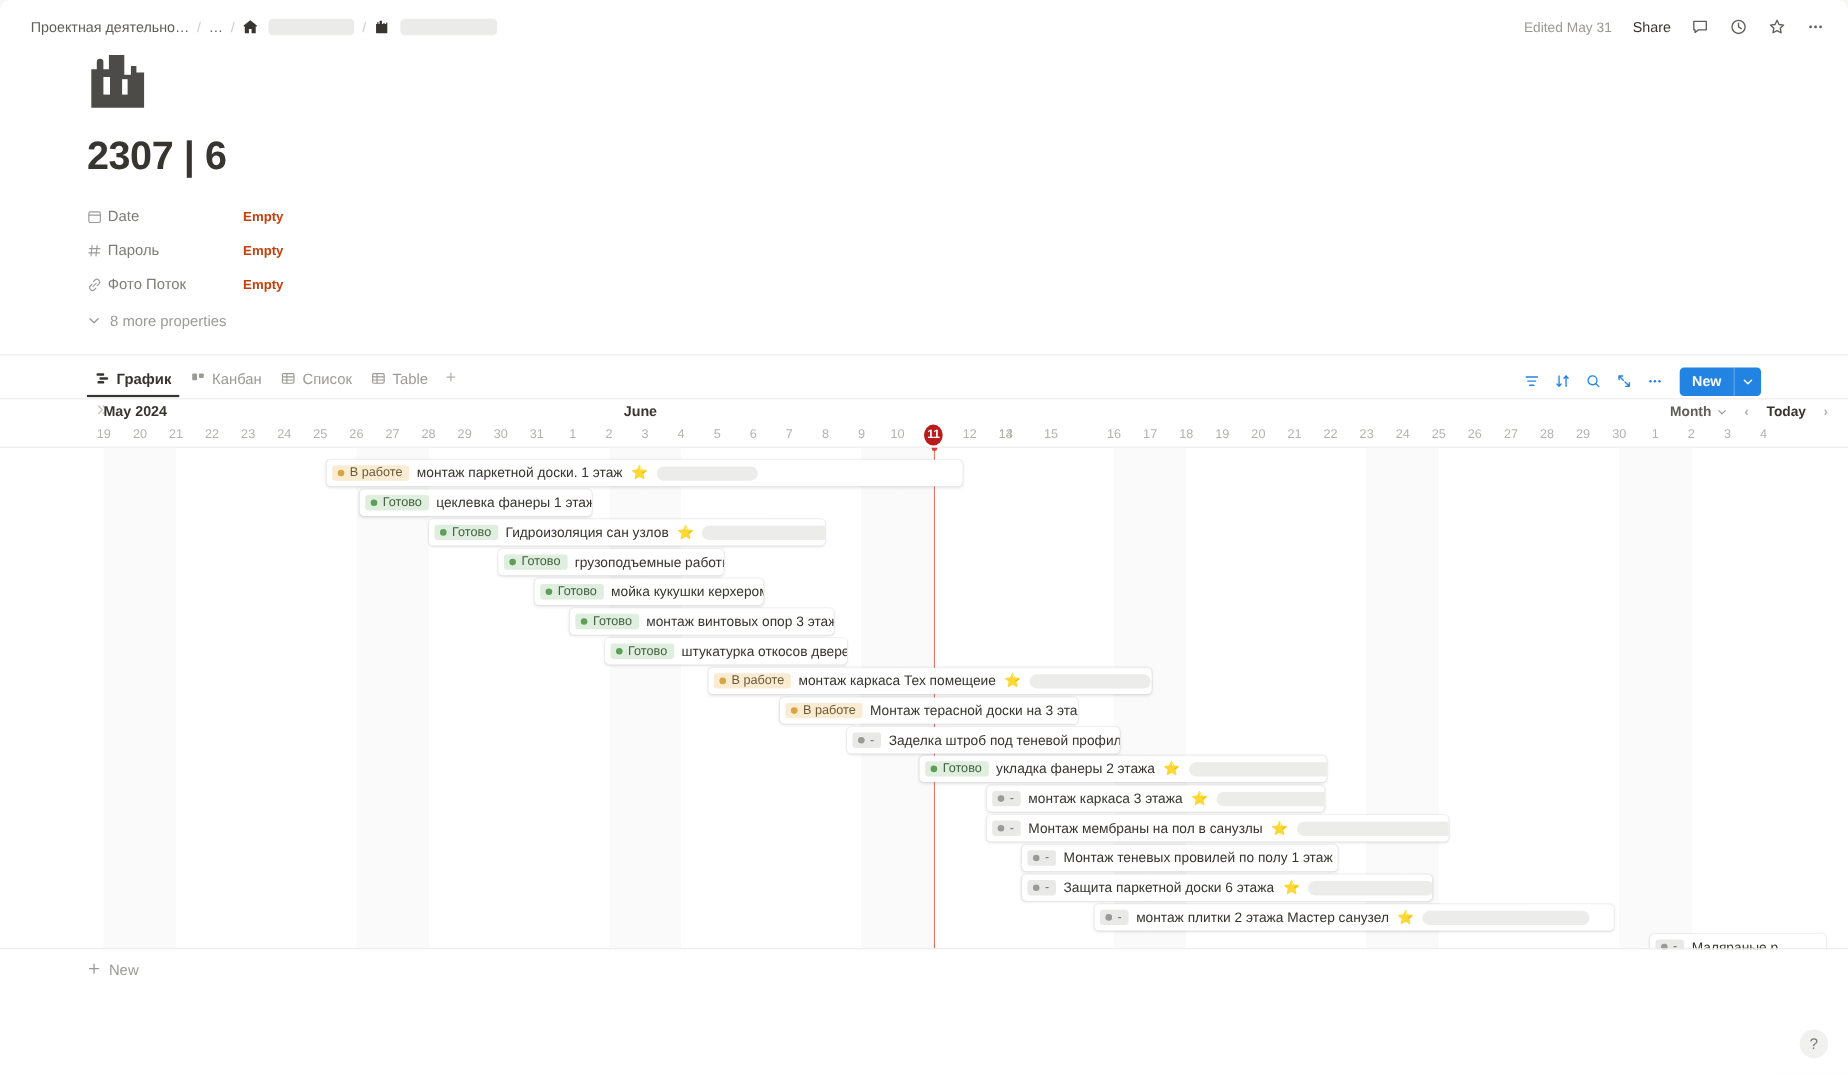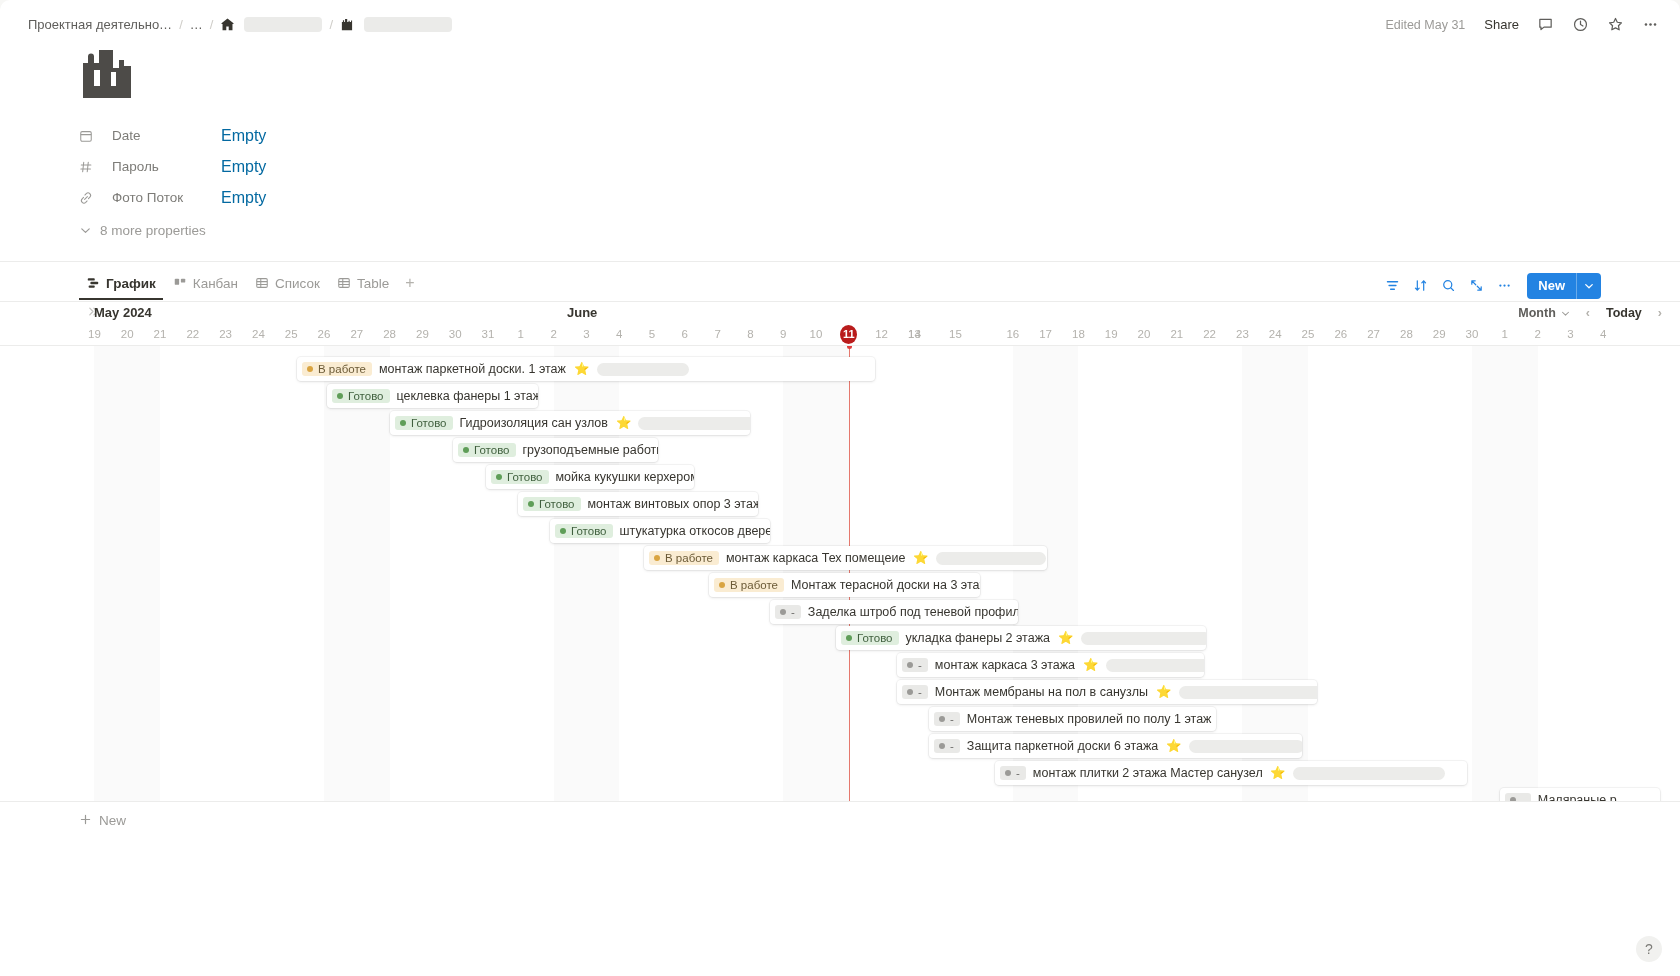--- a/index.html
+++ b/index.html
@@ -55,24 +55,24 @@
     font-size: 36px; font-weight: 700; color: #37352f;
     letter-spacing: -0.4px; margin-bottom: 18px;
   }
 
   .props { margin-bottom: 10px; }
   .prop-row {
     display: flex; align-items: center; height: 31px;
     font-size: 13.5px;
   }
   .prop-label {
-    display: flex; align-items: center; gap: 19px;
+    display: flex; align-items: center; gap: 5px;
     width: 142px; color: #7d7c78;
   }
-  .prop-value { color: #0369a1; font-size: 16px; }
+  .prop-value { color: #c2410c; font-size: 12px; font-weight: bold; }
   .more-props {
     display: flex; align-items: center; gap: 8px;
     height: 30px; color: #9b9a97; font-size: 13.5px;
     cursor: pointer; margin-top: 2px;
   }
 
   
   .db { margin-top: 16px; }
   .db-head {
     display: flex; align-items: center;
@@ -283,20 +283,21 @@
     <div class="page-inner">
 
       <div class="page-icon">
         <svg width="56" height="52" viewBox="0 0 56 52">
           <path d="M4 50V15h5V8.5a3 3 0 0 1 6 0V15h5V2h14v18h6V12h5v6h7v32z" fill="#4d4b48"></path>
           <rect x="15" y="22" width="6" height="16" fill="#ffffff"></rect>
           <rect x="32" y="24" width="5" height="14" fill="#ffffff"></rect>
         </svg>
       </div>
 
+      <div class="page-title">2307 | 6</div>
 
       <div class="props">
         <div class="prop-row">
           <span class="prop-label">
             <span class="ico">
               <svg width="14" height="14" viewBox="0 0 16 16">
                   <rect x="2" y="3" width="12" height="11" rx="1.6" fill="none" stroke="#9b9a97" stroke-width="1.2"></rect>
                   <path d="M2 6.4h12" stroke="#9b9a97" stroke-width="1.2"></path>
                 </svg>
             </span>

